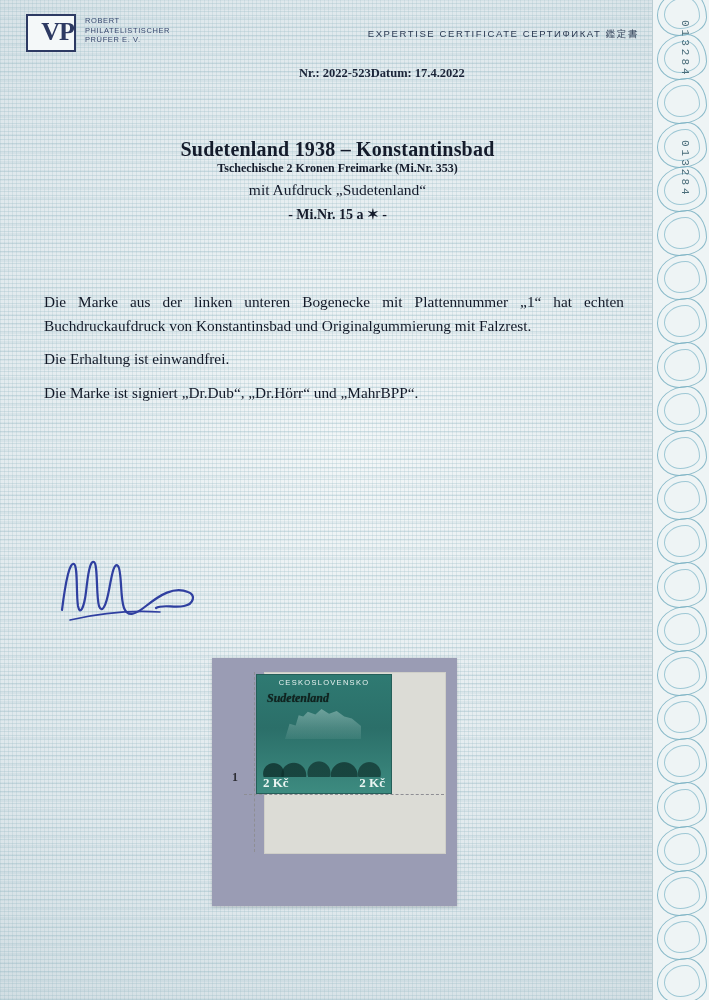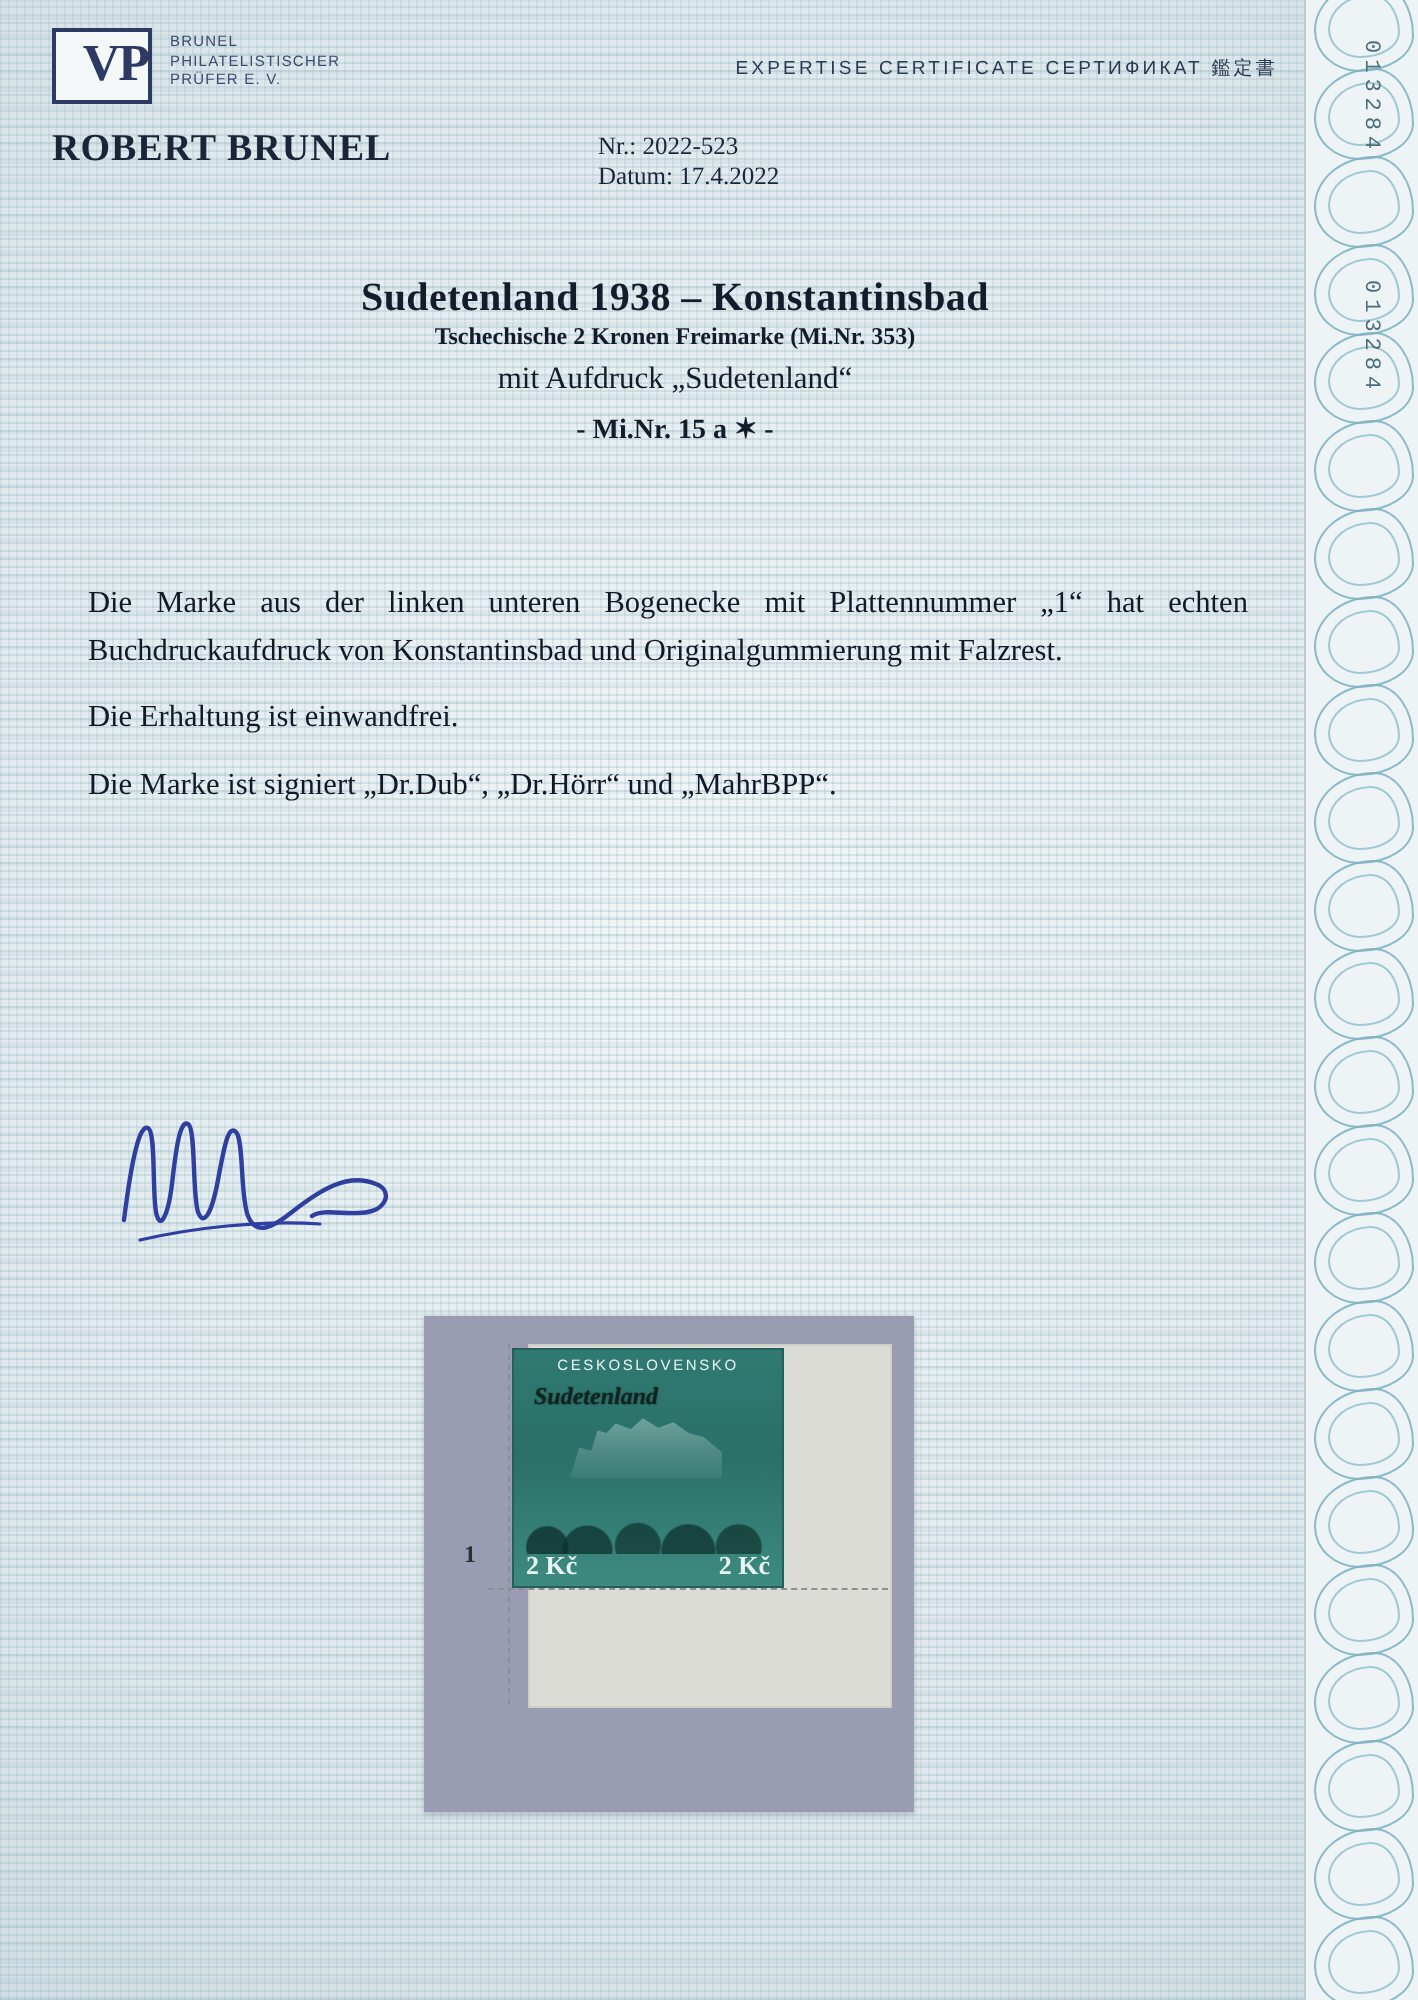--- a/index.html
+++ b/index.html
@@ -143,26 +143,24 @@
     color: #2b3a52;
     white-space: nowrap;
     margin-top: 12px;
   }
   .meta-row {
     position: absolute;
     right: 0;
     top: 52px;
     width: 340px;
     display: flex;
-    justify-content: space-between;
-    font-family: "Liberation Serif", serif;
-    font-weight: normal;
+    font-family: "Liberation Serif", serif;
+    font-weight: bold;
     font-size: 12.5px;
     color: #1b2438;
-    flex-direction: column;
   }
 
   
   .titles {
     position: absolute;
     top: 138px;
     left: 44px;
     right: 78px;
     text-align: center;
   }
@@ -333,27 +331,26 @@
 
 <div class="certificate">
 
   <div class="guilloche"></div>
 
   <div class="header">
 
     <div class="logo-block">
       <div class="vp-logo">VP</div>
       <div class="vp-text">
-        <div>BRUNEL</div>
+        <div>ROBERT</div>
         <div>PHILATELISTISCHER</div>
         <div>PRÜFER E. V.</div>
       </div>
     </div>
 
-    <div class="brunel">ROBERT BRUNEL</div>
 
     <div class="expertise-row">EXPERTISE  CERTIFICATE  СЕРТИФИКАТ  鑑定書</div>
 
     <div class="meta-row">
       <span>Nr.: 2022-523</span>
       <span>Datum: 17.4.2022</span>
     </div>
   </div>
 
   <div class="titles">

